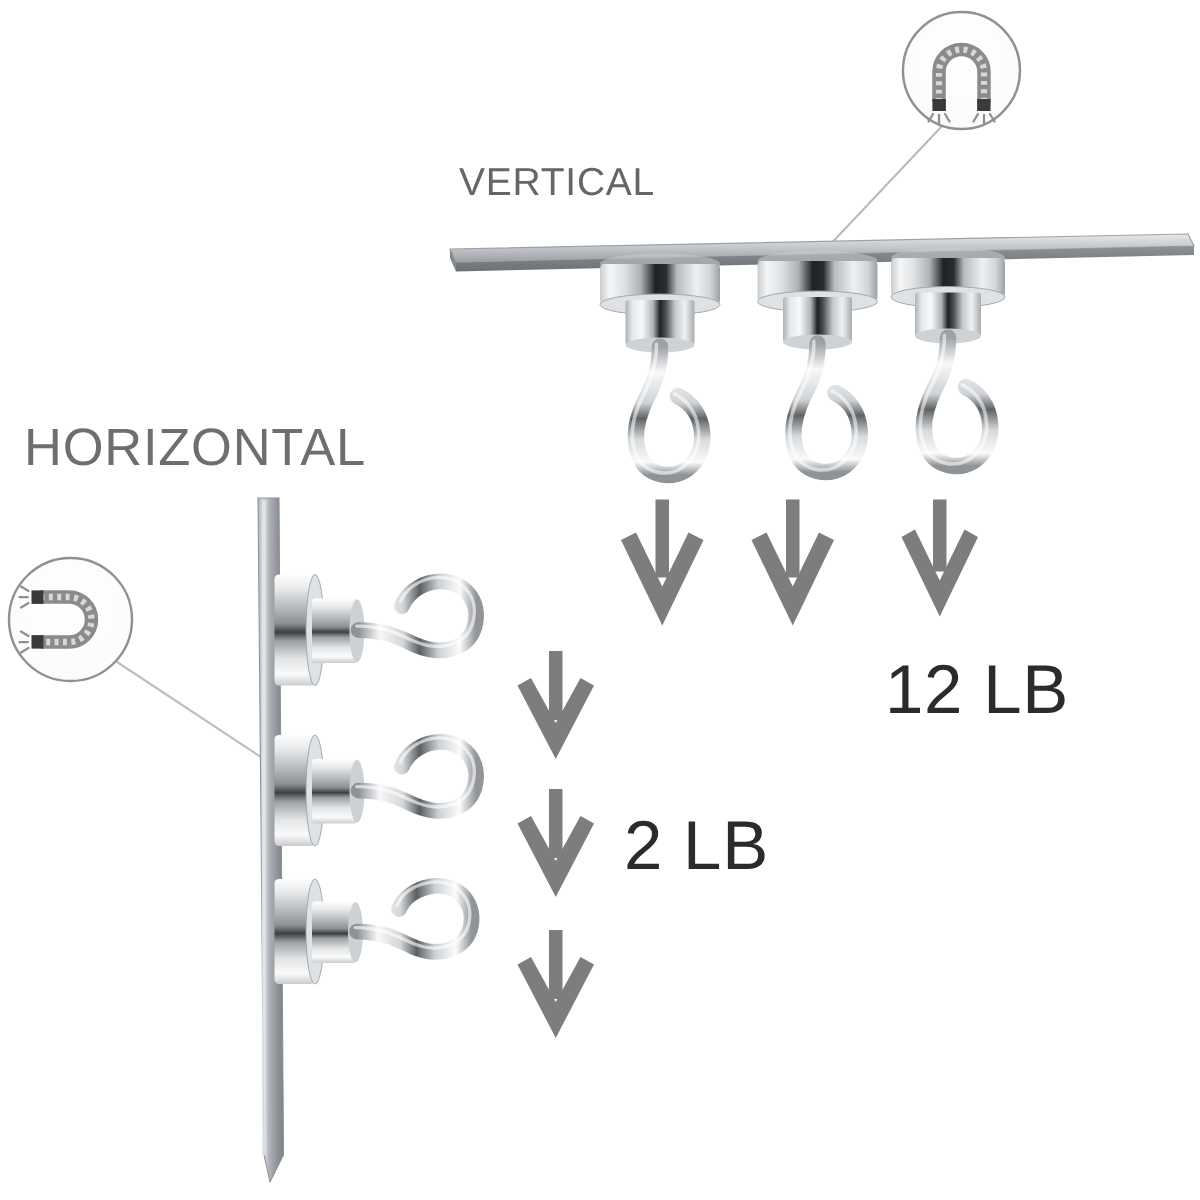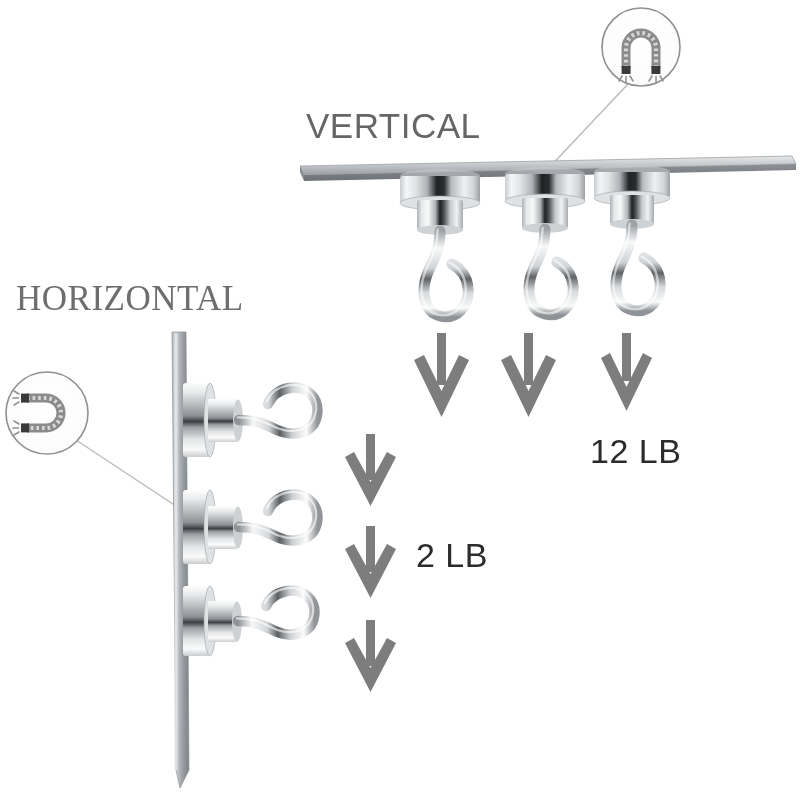--- a/index.html
+++ b/index.html
@@ -22,33 +22,32 @@
   .lbl{
     position:absolute;
     color:#6a6a6a;
     font-weight:400;
     letter-spacing:0.5px;
     white-space:nowrap;
     user-select:none;
   }
   #label-vertical{
     left:306px;top:106px;
-    font-size:35px;
+    font-size:26px;
     color:#666666;
   }
   #label-horizontal{
     left:16px;top:279px;
     font-size:35px;
     color:#6e6e6e;
-    font-family:Liberation Serif, serif;
   }
   .weight{
     position:absolute;
     color:#2b2b2b;
-    font-size:34px;
+    font-size:46px;
     font-weight:400;
     white-space:nowrap;
     user-select:none;
     letter-spacing:0.5px;
   }
   #weight-vertical{left:590px;top:432px;}
   #weight-horizontal{left:416px;top:536px;text-align:right;}
 </style>
 </head>
 <body>

